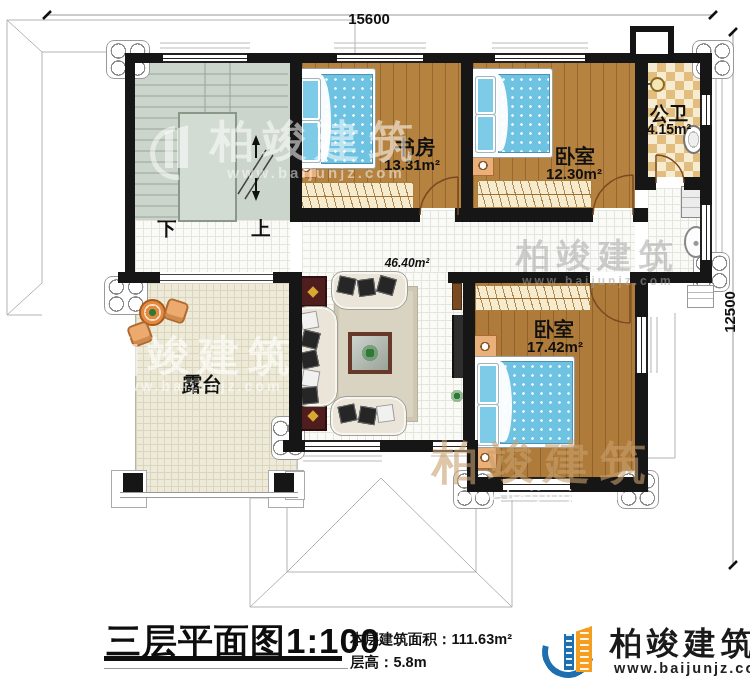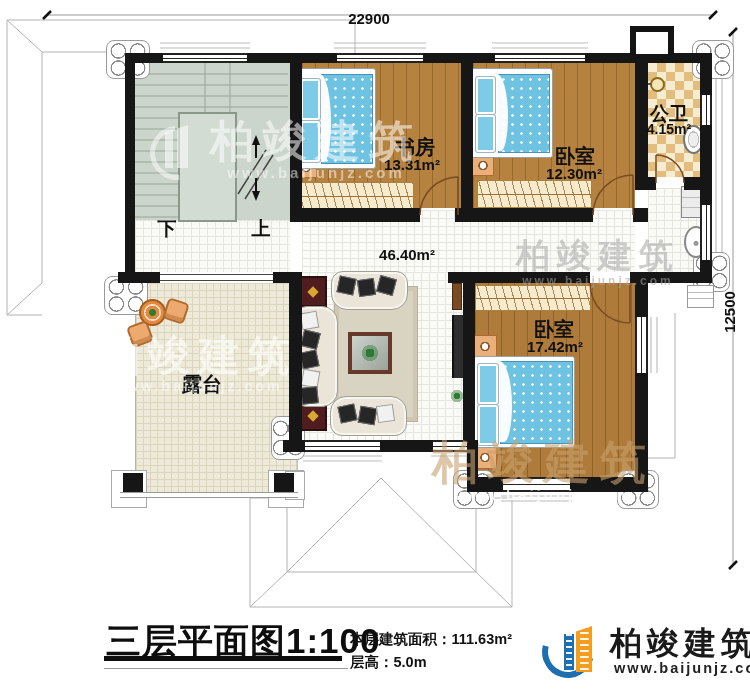--- a/index.html
+++ b/index.html
@@ -229,33 +229,33 @@
     <path d="M420,215 A38,38 0 0 1 458,177 M458,177 V215" stroke="#7a4a22" stroke-width="1.5" fill="none"></path>
     <path d="M593,215 A40,40 0 0 1 633,175 M633,175 V215" stroke="#7a4a22" stroke-width="1.5" fill="none"></path>
     <path d="M684,183 A28,28 0 0 0 656,155 M656,155 V183" stroke="#7a4a22" stroke-width="1.5" fill="none"></path>
     <path d="M590,283 A40,40 0 0 0 630,323 M630,283 V323" stroke="#7a4a22" stroke-width="1.5" fill="none"></path>
     <path d="M238,194 L266,150 M245,199 L273,155" stroke="#444" stroke-width="1.5" fill="none"></path>
     <path d="M256,140 V158 M256,178 V196" stroke="#111" stroke-width="2" fill="none"></path>
     <polygon points="252,145 256,135 260,145" fill="#111"></polygon>
     <polygon points="252,191 256,201 260,191" fill="#111"></polygon>
   </svg>
 
-  <div class="lbl" style="left:334px;top:10px;width:70px;font-size:15px;">22900</div>
+  <div class="lbl" style="left:334px;top:10px;width:70px;font-size:15px;">15600</div>
   <div class="lbl" style="left:694px;top:304px;width:70px;height:16px;font-size:15px;transform:rotate(-90deg);">12500</div>
 
   <div class="lbl" style="left:380px;top:134px;width:70px;font-size:20px;">书房</div>
   <div class="lbl" style="left:372px;top:156px;width:80px;font-size:15px;">13.31m²</div>
 
   <div class="lbl" style="left:540px;top:143px;width:70px;font-size:20px;">卧室</div>
   <div class="lbl" style="left:532px;top:165px;width:84px;font-size:15px;">12.30m²</div>
 
   <div class="lbl" style="left:645px;top:101px;width:48px;font-size:19px;">公卫</div>
   <div class="lbl" style="left:641px;top:121px;width:56px;font-size:14px;">4.15m²</div>
 
-  <div class="lbl" style="left:362px;top:246px;width:90px;font-size:15px;">46.40m²</div>
+  <div class="lbl" style="left:362px;top:256px;width:90px;font-size:12px;font-style:italic;">46.40m²</div>
 
   <div class="lbl" style="left:519px;top:316px;width:70px;font-size:20px;">卧室</div>
   <div class="lbl" style="left:513px;top:338px;width:84px;font-size:15px;">17.42m²</div>
 
   <div class="lbl" style="left:176px;top:371px;width:52px;font-size:20px;">露台</div>
 
   <div class="lbl" style="left:152px;top:216px;width:30px;font-size:19px;">下</div>
   <div class="lbl" style="left:246px;top:216px;width:30px;font-size:19px;">上</div>
 
   <div class="wm" style="left:150px;top:118px;">
@@ -285,21 +285,21 @@
   </div>
 
   <div class="abs" style="left:106px;top:618px;font-size:35px;font-weight:600;color:#0d0d0d;letter-spacing:1px;white-space:nowrap;">三层平面图1:100</div>
   <div class="abs" style="left:104px;top:656px;width:238px;height:5px;background:#0d0d0d;"></div>
   <div class="abs" style="left:104px;top:668px;width:244px;height:1px;background:#999;"></div>
 
   <div class="abs" style="left:350px;top:630px;font-size:14.5px;font-weight:bold;color:#111;white-space:nowrap;">
     <span>本层建筑面积：</span><span>111.63m²</span>
   </div>
   <div class="abs" style="left:350px;top:653px;font-size:14.5px;font-weight:bold;color:#111;white-space:nowrap;">
-    <span>层高：</span><span>5.0m</span>
+    <span>层高：</span><span>5.8m</span>
   </div>
 
   <div class="abs" style="left:540px;top:618px;width:205px;height:66px;">
     <div class="abs" style="left:0;top:2px;width:66px;height:62px;">
       <div class="abs" style="left:2px;top:6px;width:52px;height:52px;border:6px solid transparent;border-left-color:#1d6fb0;border-bottom-color:#1d6fb0;border-radius:50%;transform:rotate(-30deg);box-sizing:border-box;"></div>
       <div class="abs" style="left:24px;top:14px;width:10px;height:36px;background:#1d6fb0;
            background-image:repeating-linear-gradient(to bottom,rgba(255,255,255,.9) 0 2px,transparent 2px 6px);background-size:60% 100%;background-position:center;background-repeat:no-repeat;"></div>
       <div class="abs" style="left:36px;top:6px;width:16px;height:46px;background:#f59d1f;clip-path:polygon(0 12%,100% 0,100% 100%,0 100%);
            background-image:repeating-linear-gradient(to bottom,rgba(255,255,255,.9) 0 2px,transparent 2px 6px);background-size:55% 100%;background-position:center;background-repeat:no-repeat;background-color:#f59d1f;"></div>
     </div>

